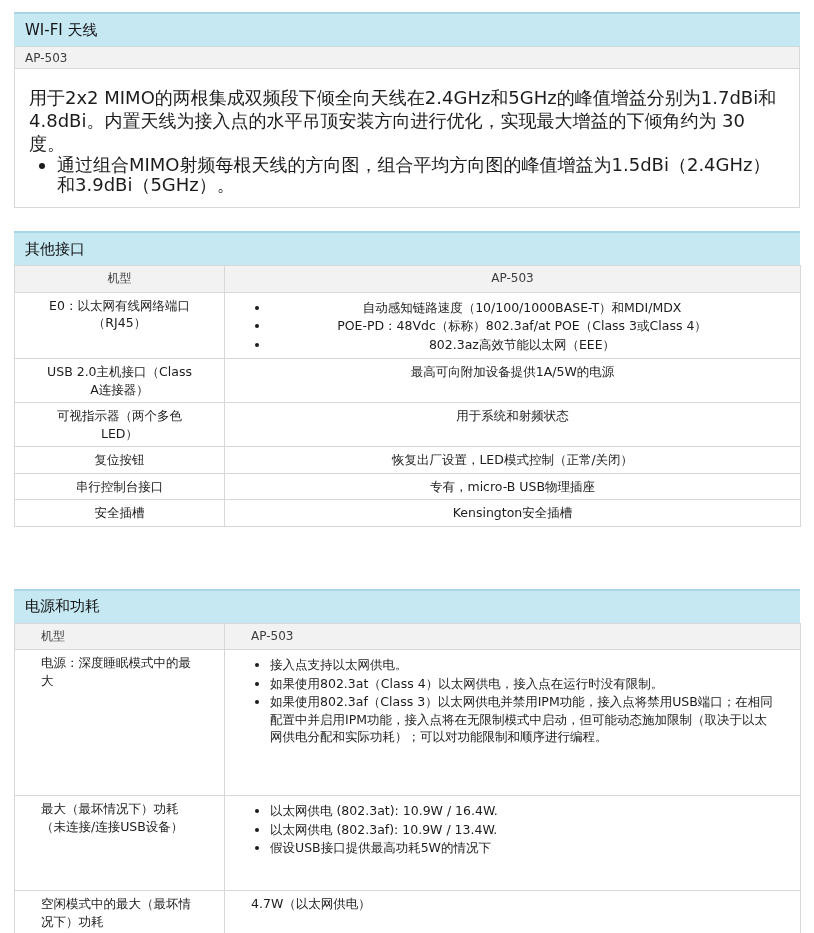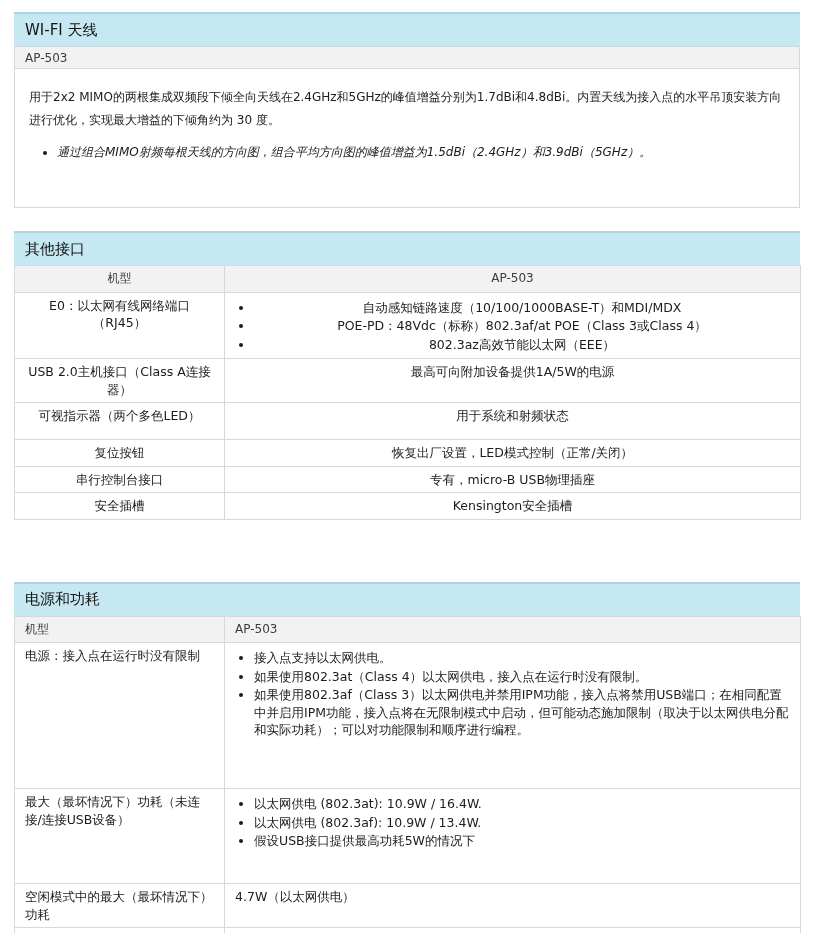--- a/index.html
+++ b/index.html
@@ -33,40 +33,40 @@
     height: 23px;
     padding: 0 10px;
     display: flex; align-items: center;
     font-size: 12px; color: #3c3c3c;
   }
   .sec-body {
     border: 1px solid var(--line, #d8d8d8);
     border-top: none;
     min-height: 139px;
     padding: 17px 14px 10px 14px;
-    font-size: 12px;
+    font-size: 18px;
     background: #fff;
   }
   .sec-body p { line-height: 23px; }
-  .sec-body ul { margin: 10px 0 0 0; padding-left: 28px; font-style: italic; }
+  .sec-body ul { margin: 0 0 0 0; padding-left: 28px; }
   .sec-body li { line-height: 20px; }
 
   
   table.spec-table {
     width: 786px;
     border-collapse: collapse;
     table-layout: fixed;
     font-size: 12.5px;
   }
   table.spec-table col.c1 { width: 210px; }
   table.spec-table col.c2 { width: 576px; }
   table.spec-table td {
     border: 1px solid var(--line, #d8d8d8);
     vertical-align: top;
-    padding: 4px 10px;
+    padding: 4px 26px;
     line-height: 17.5px;
     background: #fff;
   }
   tr.model-row td {
     background: var(--row-bg, #f2f2f2);
     height: 24px;
     padding-top: 4px;
     font-size: 12px; color: #3c3c3c;
   }
   td.value ul { margin: 2px 0 0 0; padding-left: 19px; }
@@ -150,21 +150,21 @@
     <colgroup>
         <col class="c1">
         <col class="c2">
       </colgroup>
     <tbody>
         <tr class="model-row">
       <td>机型</td>
       <td>AP-503</td>
     </tr>
     <tr style="height:146px">
-      <td class="label">电源：接入点在运行时没有限制</td>
+      <td class="label">电源：深度睡眠模式中的最大</td>
       <td class="value">
         <ul class="gap-lg">
           <li>接入点支持以太网供电。</li>
           <li>如果使用802.3at（Class 4）以太网供电，接入点在运行时没有限制。</li>
           <li>如果使用802.3af（Class 3）以太网供电并禁用IPM功能，接入点将禁用USB端口；在相同配置中并启用IPM功能，接入点将在无限制模式中启动，但可能动态施加限制（取决于以太网供电分配和实际功耗）；可以对功能限制和顺序进行编程。</li>
         </ul>
       </td>
     </tr>
     <tr style="height:95px">
       <td class="label">最大（最坏情况下）功耗（未连接/连接USB设备）</td>

